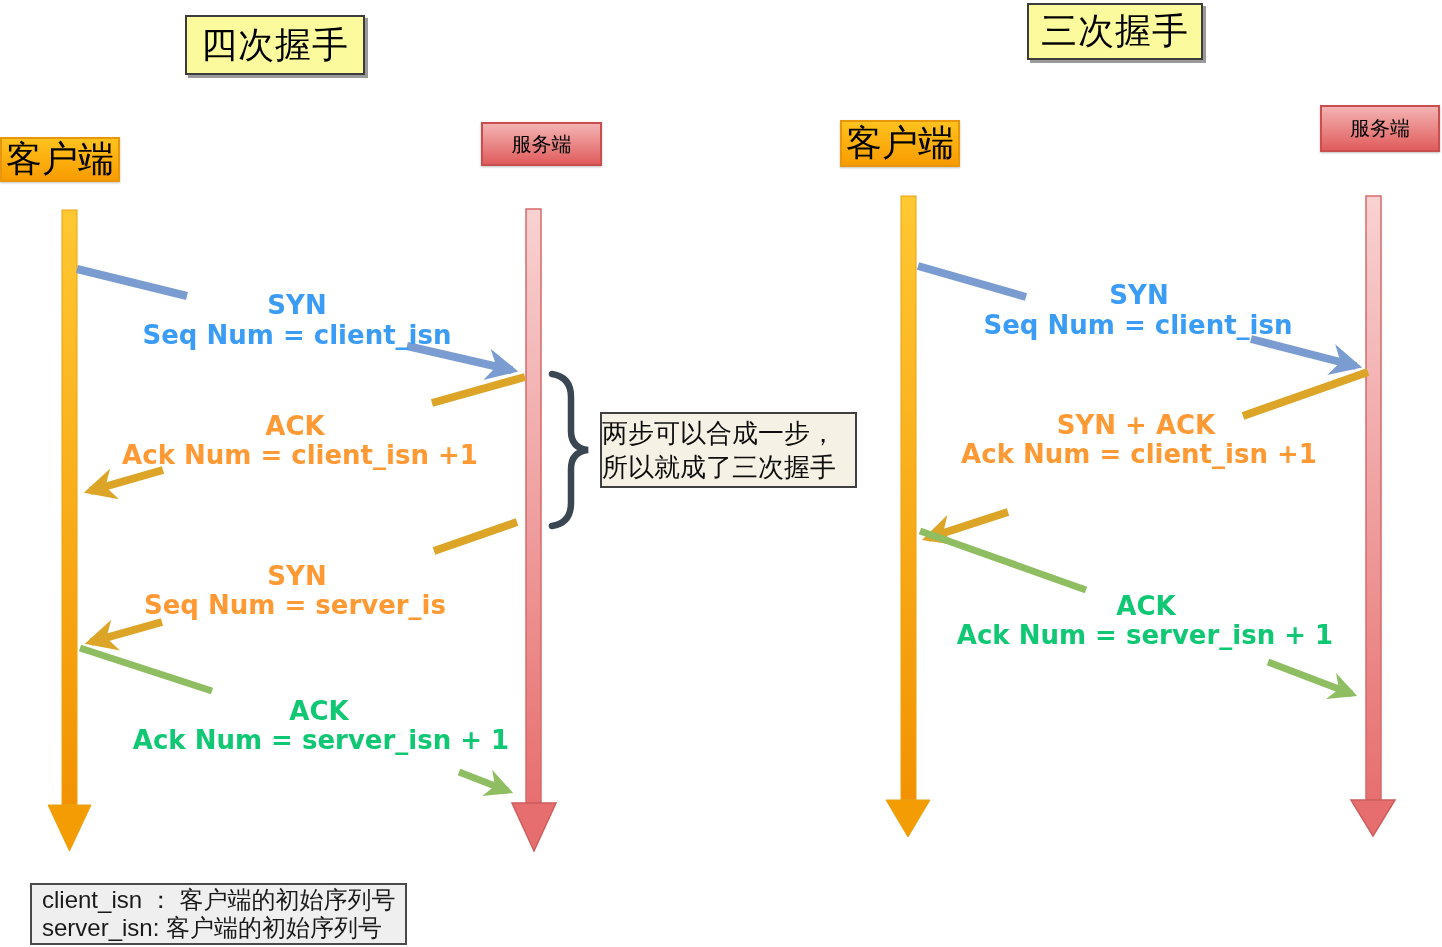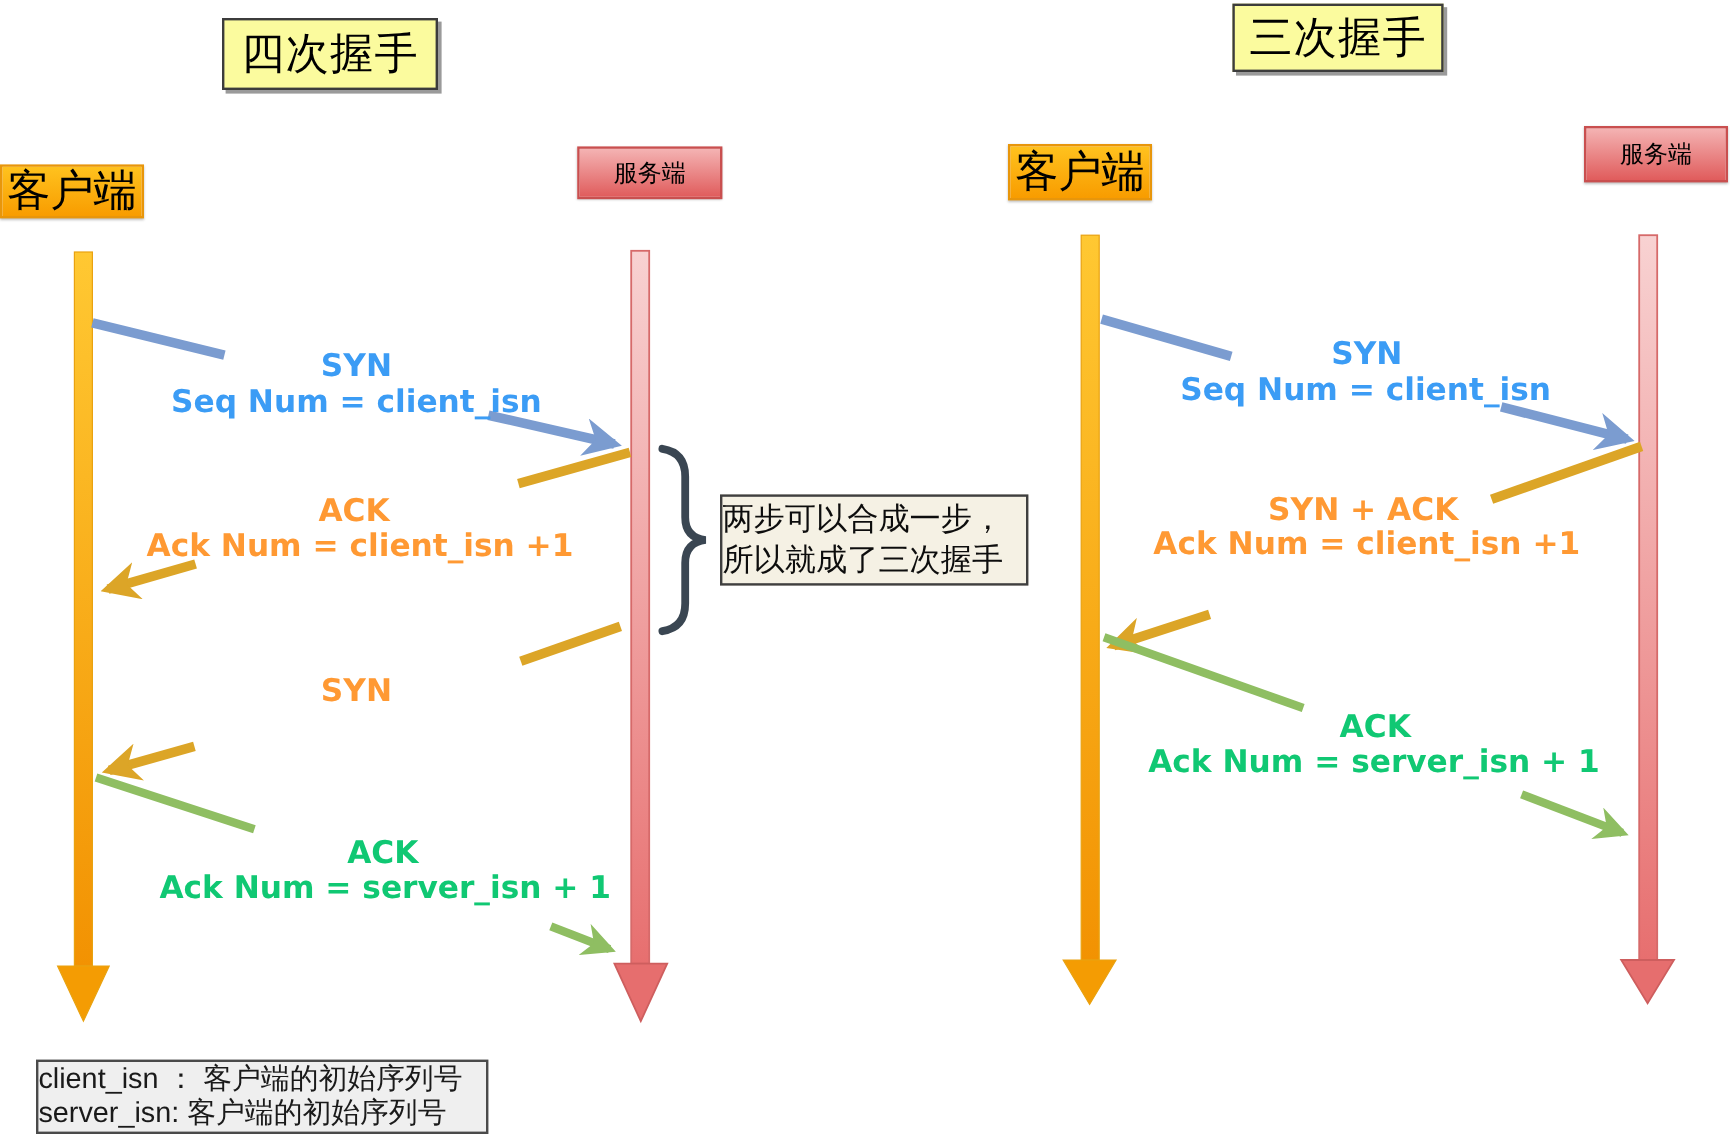--- a/index.html
+++ b/index.html
@@ -30,21 +30,21 @@
   .msg.green{color:#10C873;}
   .note-box{
     position:absolute;left:600px;top:412px;width:257px;height:76px;box-sizing:border-box;
     background:#F5F1E4;border:2px solid #3F3F3F;
     display:flex;flex-direction:column;justify-content:center;padding-left:0;
     font-size:26px;line-height:34px;color:#0d0d0d;white-space:nowrap;
   }
   .legend-box{
     position:absolute;left:30px;top:883px;width:377px;height:62px;box-sizing:border-box;
     background:#EFEFEF;border:2px solid #4a4a4a;
-    display:flex;flex-direction:column;justify-content:center;
+    display:flex;flex-direction:column;justify-content:center;padding-left:10px;
     font-family:"Liberation Sans","DejaVu Sans",sans-serif;
     font-size:24px;line-height:28px;color:#1a1a1a;white-space:nowrap;
   }
 </style>
 </head>
 <body>
 
 <div class="canvas">
 
   <svg class="overlay" width="1442" height="947" viewBox="0 0 1442 947">
@@ -113,20 +113,21 @@
   <div class="box client-box" style="left:0px;top:137px;width:120px;height:45px;">客户端</div>
   <div class="box server-box" style="left:481px;top:122px;width:121px;height:44px;">服务端</div>
   <div class="box client-box" style="left:840px;top:120px;width:120px;height:47px;">客户端</div>
   <div class="box server-box" style="left:1320px;top:105px;width:120px;height:47px;">服务端</div>
 
   <div class="msg blue" style="left:297px;top:291px;">SYN</div>
   <div class="msg blue" style="left:297px;top:321px;">Seq Num = client_isn</div>
   <div class="msg orange" style="left:295px;top:412px;">ACK</div>
   <div class="msg orange" style="left:300px;top:441px;">Ack Num =  client_isn +1</div>
   <div class="msg orange" style="left:297px;top:562px;">SYN</div>
+  <div class="msg orange" style="left:295px;top:591px;">Seq Num = server_is</div>
   <div class="msg green" style="left:319px;top:697px;">ACK</div>
   <div class="msg green" style="left:321px;top:726px;">Ack Num = server_isn + 1</div>
 
   <div class="msg blue" style="left:1139px;top:281px;">SYN</div>
   <div class="msg blue" style="left:1138px;top:311px;">Seq Num = client_isn</div>
   <div class="msg orange" style="left:1136px;top:411px;">SYN + ACK</div>
   <div class="msg orange" style="left:1139px;top:440px;">Ack Num =  client_isn +1</div>
   <div class="msg green" style="left:1146px;top:592px;">ACK</div>
   <div class="msg green" style="left:1145px;top:621px;">Ack Num = server_isn + 1</div>
 

